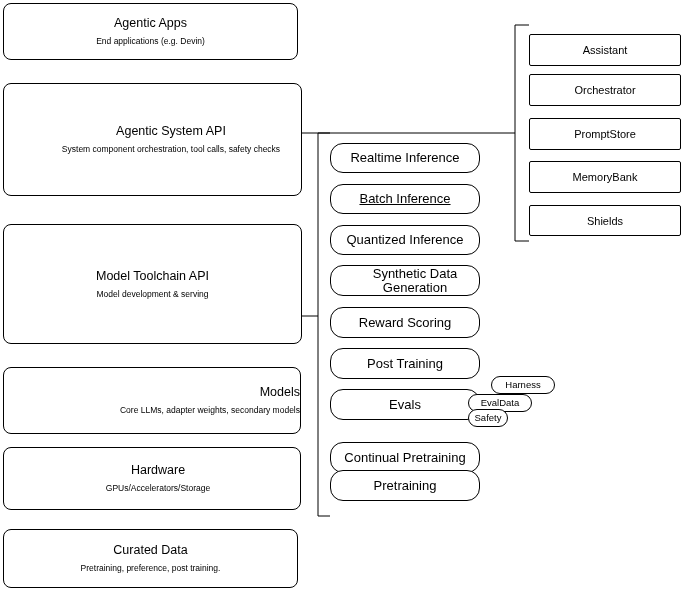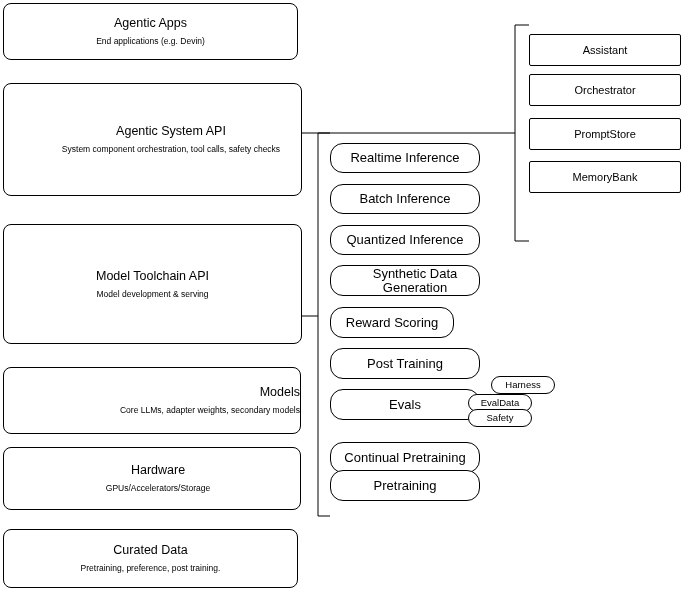--- a/index.html
+++ b/index.html
@@ -125,34 +125,37 @@
   </div>
   <div class="node right-box" style="left:529px; top:74px; width:152px; height:32px;">
     <span>Orchestrator</span>
   </div>
   <div class="node right-box" style="left:529px; top:118px; width:152px; height:32px;">
     <span>PromptStore</span>
   </div>
   <div class="node right-box" style="left:529px; top:161px; width:152px; height:32px;">
     <span>MemoryBank</span>
   </div>
+  <div class="node right-box" style="left:529px; top:205px; width:152px; height:31px;">
+    <span>Shields</span>
+  </div>
 
   <div class="node pill" style="left:330px; top:143px; width:150px; height:30px;">
     <span>Realtime Inference</span>
   </div>
-  <div class="node pill" style="left:330px; top:184px; width:150px; height:30px;">
+  <div class="node pill" style="left:330px; top:184px; width:150px; height:30px;text-decoration:underline;">
     <span>Batch Inference</span>
   </div>
   <div class="node pill" style="left:330px; top:225px; width:150px; height:30px;">
     <span>Quantized Inference</span>
   </div>
   <div class="node pill" style="left:330px; top:265px; width:150px; height:31px;padding-left:20px;">
     <span>Synthetic Data Generation</span>
   </div>
-  <div class="node pill" style="left:330px; top:307px; width:124px; height:31px;">
+  <div class="node pill" style="left:330px; top:307px; width:150px; height:31px;">
     <span>Reward Scoring</span>
   </div>
   <div class="node pill" style="left:330px; top:348px; width:150px; height:31px;">
     <span>Post Training</span>
   </div>
   <div class="node pill" style="left:330px; top:389px; width:150px; height:31px;">
     <span>Evals</span>
   </div>
   <div class="node pill" style="left:330px; top:442px; width:150px; height:31px;">
     <span>Continual Pretraining</span>
@@ -160,17 +163,17 @@
   <div class="node pill" style="left:330px; top:470px; width:150px; height:31px;align-items:center;">
     <span>Pretraining</span>
   </div>
 
   <div class="node small-pill" style="left:468px; top:376px; width:64px; height:18px;margin-left:23px;">
     <span>Harness</span>
   </div>
   <div class="node small-pill" style="left:468px; top:394px; width:64px; height:18px;">
     <span>EvalData</span>
   </div>
-  <div class="node small-pill" style="left:468px; top:409px; width:64px; height:18px;">
+  <div class="node small-pill" style="left:468px; top:409px; width:40px; height:18px;">
     <span>Safety</span>
   </div>
 
 </div>
 
 </body></html>

